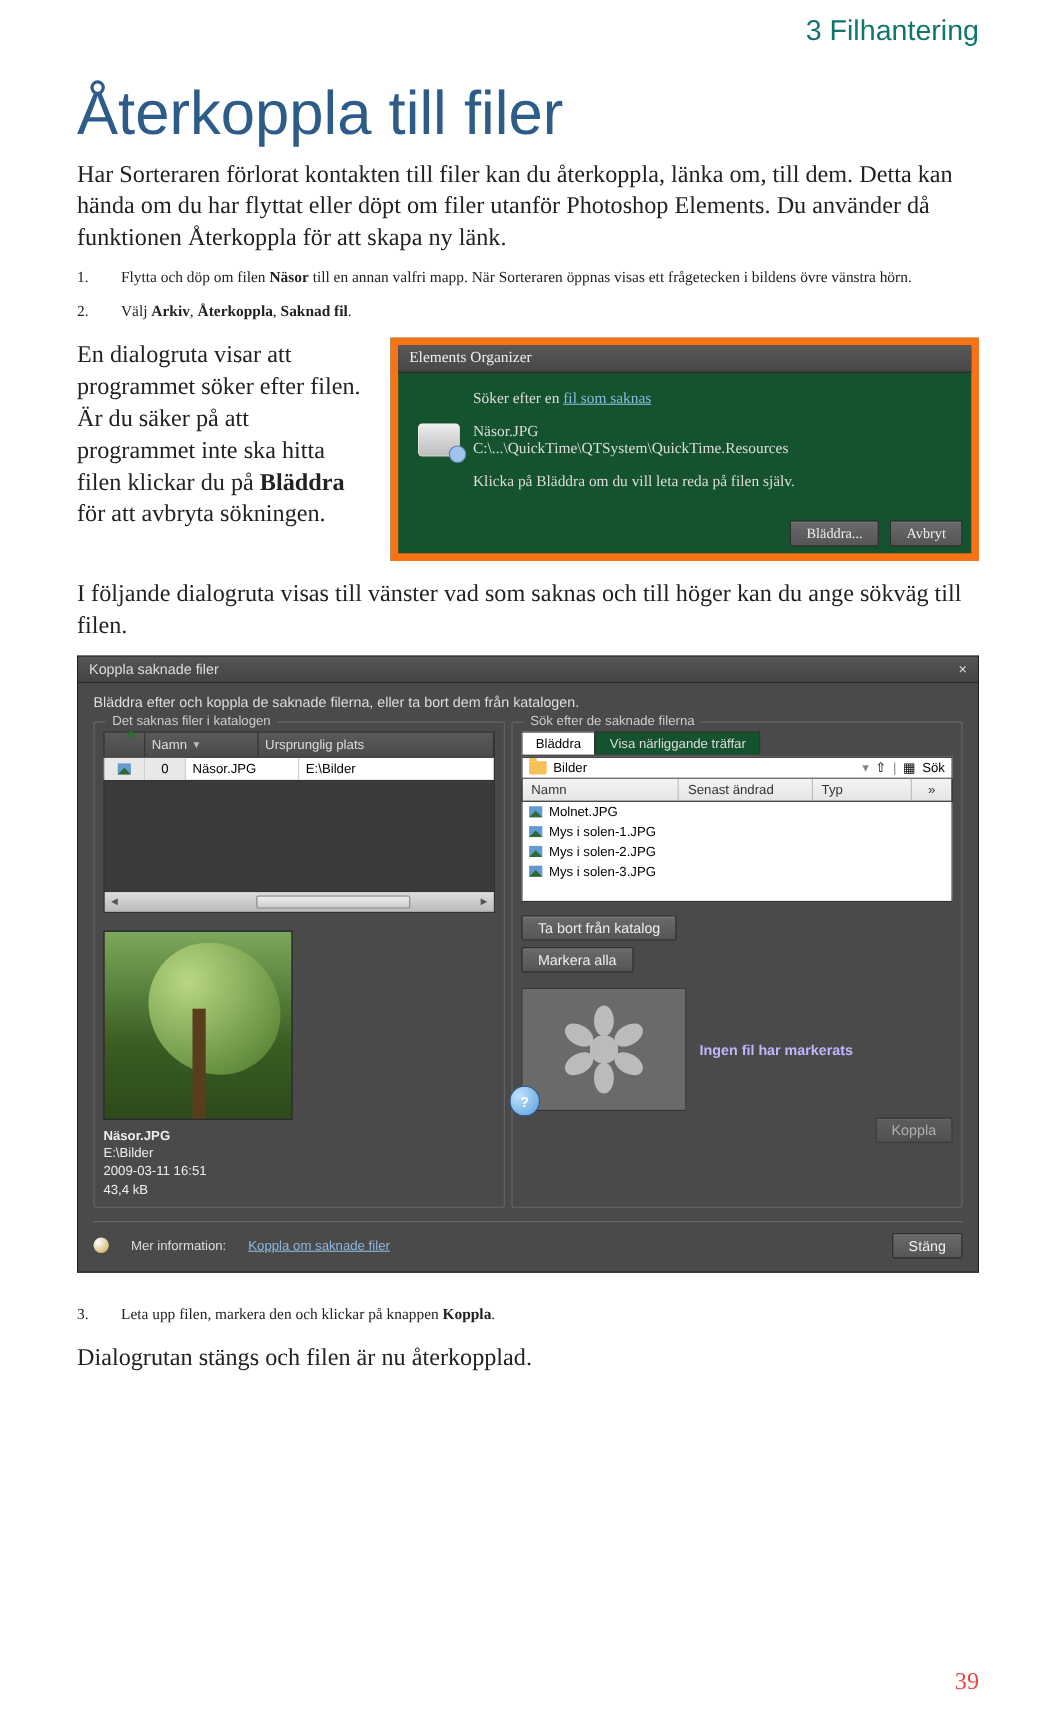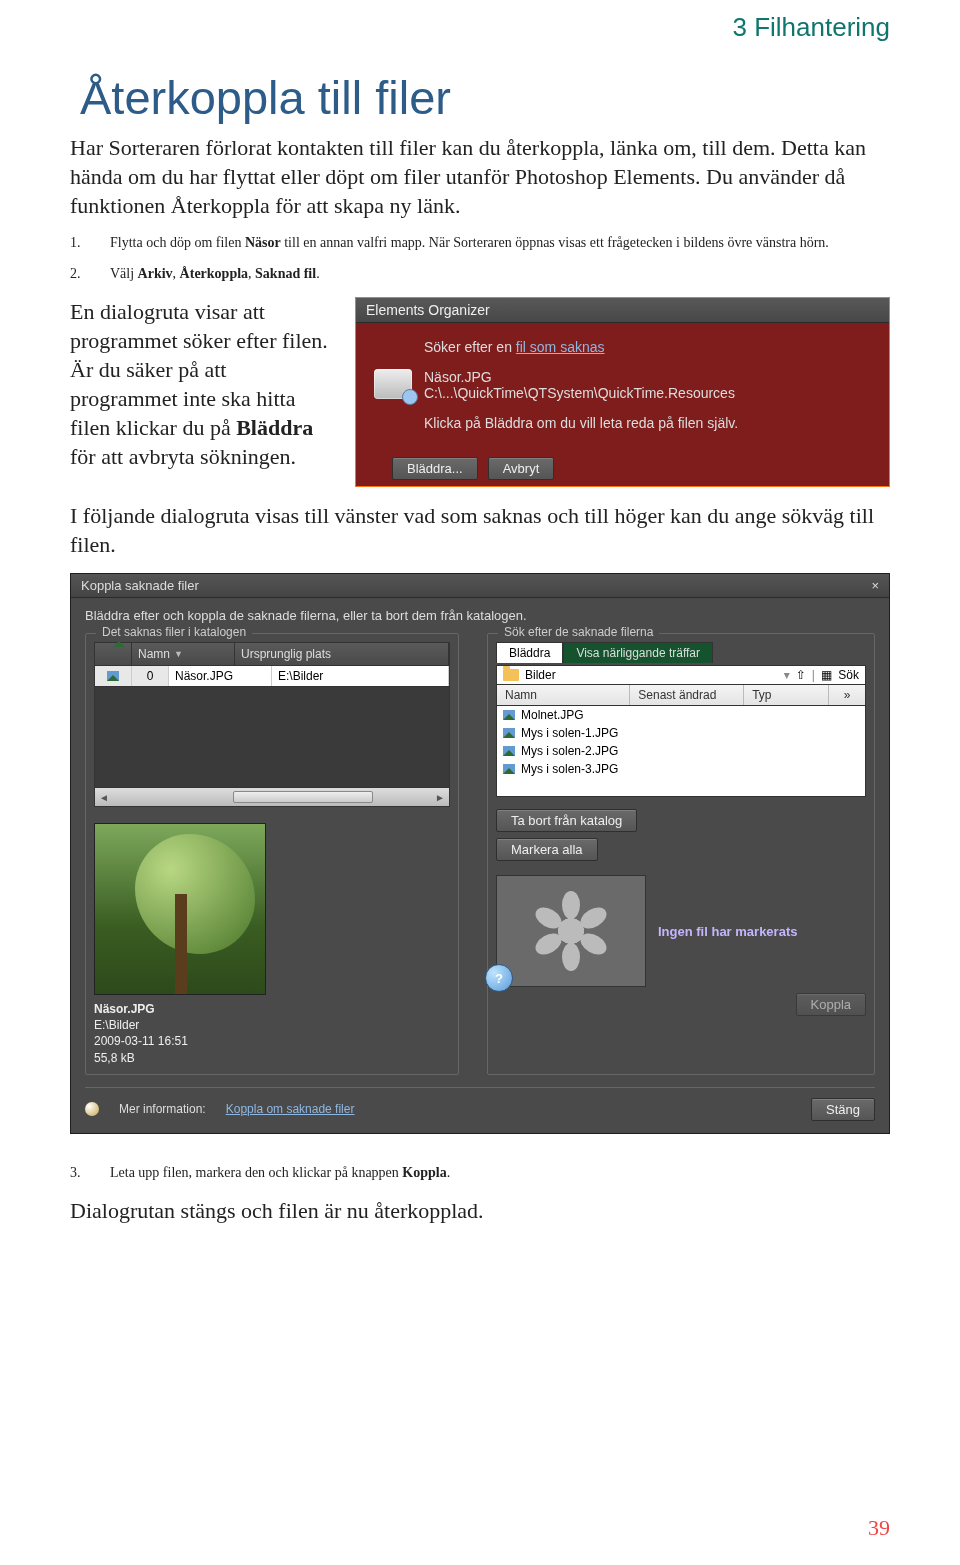--- a/index.html
+++ b/index.html
@@ -22,23 +22,23 @@
     top: 12px;
     right: 70px;
     font-size: 26px;
     color: #0f766e;
     font-family: 'Segoe UI Light', 'Helvetica Neue', sans-serif;
     font-weight: 400;
   }
   h1.title {
     font-family: 'Segoe UI Light', 'Helvetica Neue', sans-serif;
     font-weight: 300;
-    font-size: 47px;
+    font-size: 56px;
     color: #2d5c88;
-    margin: 50px 0 8px 10px;
+    margin: 50px 0 8px 0;
   }
   p.body, .bodyblock {
     font-size: 22px;
     line-height: 1.32;
     margin: 0 0 14px 0;
   }
   ol.steps {
     list-style: none;
     padding: 0;
     margin: 0 0 14px 0;
@@ -66,24 +66,24 @@
     margin-bottom: 14px;
   }
   .row-dialog .textcol {
     flex: 0 0 265px;
     font-size: 22px;
     line-height: 1.32;
   }
   
   .dlg-eo {
     flex: 1;
-    background: #7f1d1d;
-    border: 1px solid #f97316;
+    background: #14532d;
+    border: 7px solid #f97316;
     color: #ddd;
-    font-family: Liberation Sans, sans-serif;
+    font-family: Liberation Serif, serif;
     font-size: 14px;
   }
   .dlg-eo .tb {
     background: linear-gradient(#585858, #474747);
     padding: 4px 10px;
     font-size: 14px;
     color: #eee;
     border-bottom: 1px solid #2a2a2a;
   }
   .dlg-eo .body {
@@ -116,24 +116,23 @@
     position:absolute;
     right:-6px; bottom:-6px;
     width:14px; height:14px;
     background:#9ec5ef;
     border-radius:50%;
     border:1px solid #5a7ea4;
   }
   .dlg-eo .body .instr { margin-left: 50px; margin-bottom: 16px; }
   .dlg-eo .btnrow {
     display:flex;
-    justify-content:flex-start;
+    justify-content:flex-end;
     gap:10px;
     padding: 0 8px 6px 0;
-    margin-left: 36px;
   }
   .btn {
     background: linear-gradient(#6a6a6a, #555);
     border: 1px solid #2f2f2f;
     color:#eee;
     font-size:13px;
     padding: 3px 14px;
     border-radius: 2px;
     box-shadow: inset 0 1px 0 rgba(255,255,255,.15);
     cursor:pointer;
@@ -155,21 +154,21 @@
     justify-content:space-between;
     border-bottom:1px solid #2a2a2a;
   }
   .dlg-ks .tb .x {
     cursor:pointer;
   }
   .dlg-ks .inner { padding: 10px 14px 12px 14px; }
   .dlg-ks .intro { margin-bottom: 10px; }
   .dlg-ks .panels {
     display:flex;
-    gap:28px;
+    gap:6px;
   }
   .fset {
     border:1px solid #666;
     border-radius:2px;
     padding: 8px 8px;
     position:relative;
   }
   .fset .legend {
     position: absolute;
     top: -9px;
@@ -440,21 +439,21 @@
           <div class="hscroll">
             <span>◄</span>
             <div class="thumb"></div>
             <span>►</span>
           </div>
           <div class="preview"></div>
           <div class="meta">
             <div class="fn">Näsor.JPG</div>
             <div>E:\Bilder</div>
             <div>2009-03-11 16:51</div>
-            <div>55,8 kB</div>
+            <div>43,4 kB</div>
           </div>
         </div>
 
         <div class="fset right">
           <div class="legend">Sök efter de saknade filerna</div>
           <div class="tabs">
             <div class="tab active">Bläddra</div>
             <div class="tab">Visa närliggande träffar</div>
           </div>
           <div class="locbar">

